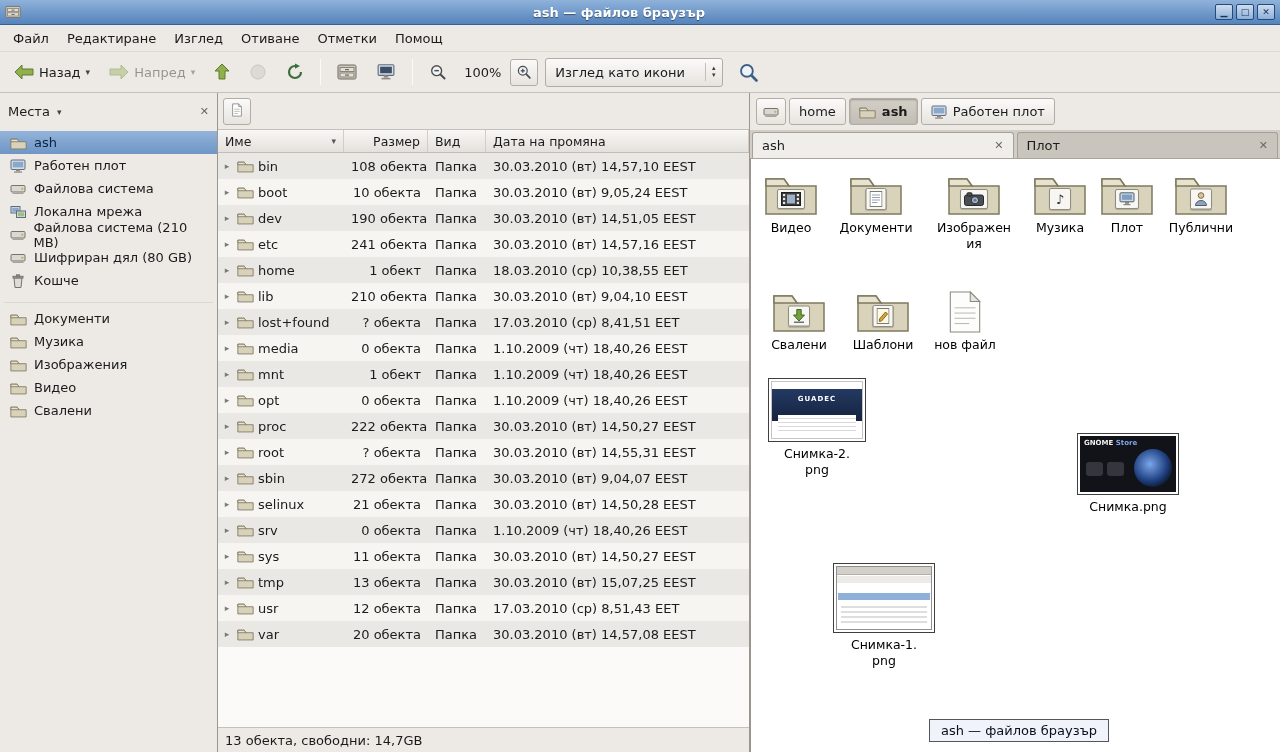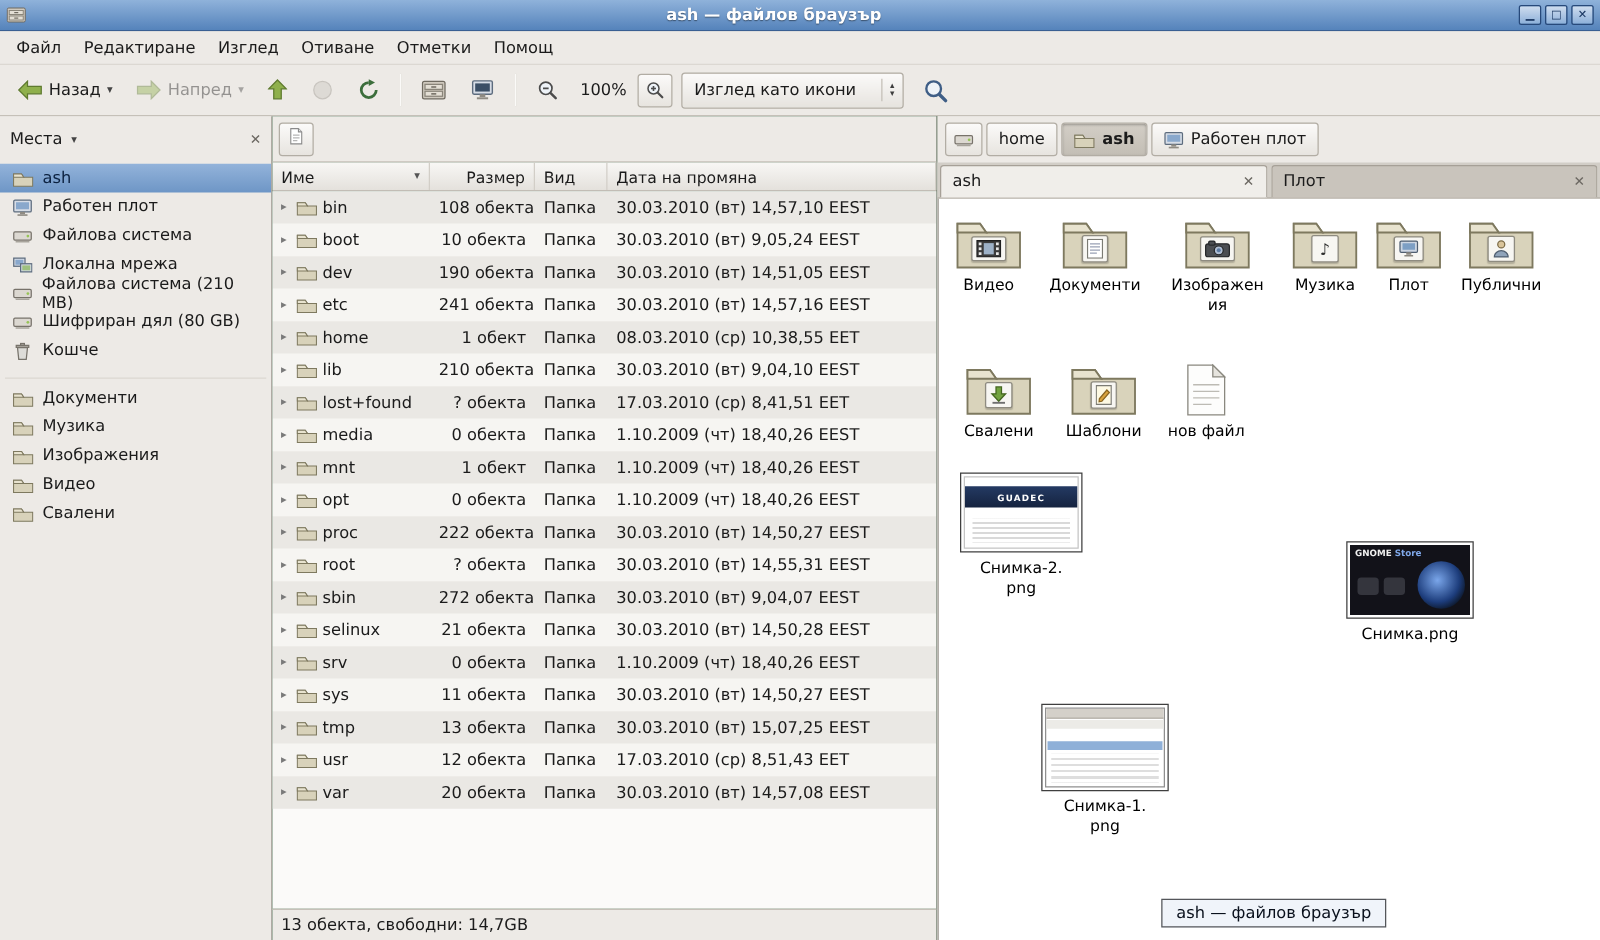--- a/index.html
+++ b/index.html
@@ -103,21 +103,21 @@
   .ic-item .lbl { font-size:12.5px; text-align:center; white-space:pre-line; line-height:1.3; color:#000; }
   .big-folder { position:relative; width:54px; height:44px; display:block; }
   .emblem { position:absolute; left:50%; top:61%; transform:translate(-50%,-50%);
     background:#f7f6f2; border:1px solid #8e8b80; border-radius:2px; padding:2px 3px;
     display:flex; align-items:center; justify-content:center; box-shadow:0 1px 1px rgba(0,0,0,.18); }
   .doc-icon { display:flex; }
 
   
   .thumb { display:block; border:1px solid #3f3f3f; background:#fff; padding:2px; }
   .tw { width:92px; height:58px; background:#fff; border:1px solid #c4c4c4; position:relative; overflow:hidden; display:block; }
-  .tw .banner { position:absolute; top:7px; left:0; right:0; height:17px; background:linear-gradient(#243a63,#15233f);
+  .tw .banner { position:absolute; top:7px; left:0; right:0; height:32px; background:linear-gradient(#243a63,#15233f);
     color:#fff; font-size:7px; letter-spacing:1px; text-align:center; line-height:21px; font-weight:bold; }
   .tw .lines { position:absolute; left:6px; right:6px; top:33px; bottom:4px;
     background:repeating-linear-gradient(#fff 0 3px, #d9d9d9 3px 4px); }
   .ts { width:96px; height:56px; background:#121219; position:relative; overflow:hidden; display:block; }
   .ts .brand { position:absolute; top:3px; left:4px; color:#f0f0f0; font-size:7px; font-weight:bold; }
   .ts .brand b { color:#7fa7e8; }
   .ts .swirl { position:absolute; right:4px; top:13px; width:38px; height:38px; border-radius:50%;
     background:radial-gradient(circle at 42% 40%, #7aa6ea, #1d3d7c 55%, #0c1626 78%); }
   .ts .shirt { position:absolute; width:17px; height:14px; background:#34353d; border-radius:3px; top:26px; }
   .ts .shirt.s1 { left:6px; } .ts .shirt.s2 { left:27px; }
@@ -488,21 +488,21 @@
               <span style="display:flex">
                 <svg width="17" height="14" viewBox="0 0 20 16">
                   <path d="M1 3.5 h7.5 l2 3 H19 V15 H1 Z" fill="#d8d2ba" stroke="#7e795f"></path>
                   <path d="M1 3.5 h7.5 l2 3 H1 Z" fill="#e8e3cf" stroke="#7e795f"></path>
                 </svg>
               </span>
               <span>home</span>
             </div>
             <div class="cell size">1 обект</div>
             <div class="cell type">Папка</div>
-            <div class="cell date">08.03.2010 (ср) 10,38,55 EET</div>
+            <div class="cell date">18.03.2010 (ср) 10,38,55 EET</div>
           </div>
           <div class="row even">
             <div class="cell name">
               <span class="expander">▸</span>
               <span style="display:flex">
                 <svg width="17" height="14" viewBox="0 0 20 16">
                   <path d="M1 3.5 h7.5 l2 3 H19 V15 H1 Z" fill="#d8d2ba" stroke="#7e795f"></path>
                   <path d="M1 3.5 h7.5 l2 3 H1 Z" fill="#e8e3cf" stroke="#7e795f"></path>
                 </svg>
               </span>

